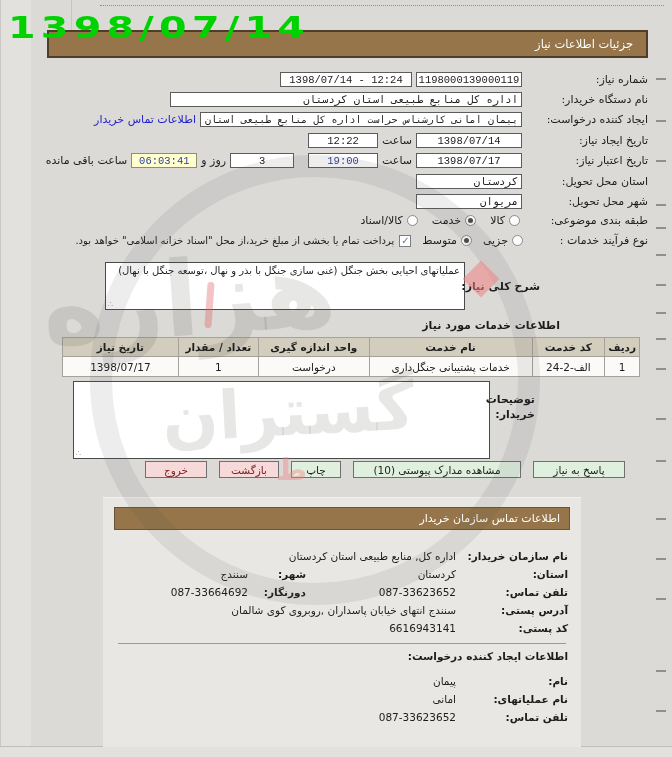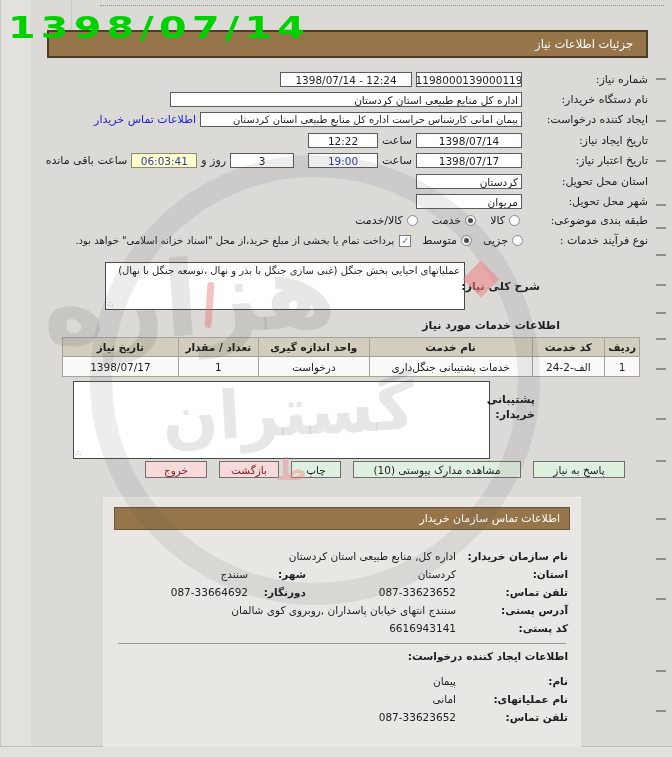--- a/index.html
+++ b/index.html
@@ -25,21 +25,21 @@
     display:flex;align-items:center;justify-content:flex-start;
     padding-right:13px;box-sizing:border-box;color:#fff;font-size:11.5px;z-index:5;
   }
 
   .row{position:absolute;right:24px;height:17px;display:flex;align-items:center;direction:rtl;gap:4px;z-index:10;}
   .lbl{white-space:nowrap;color:#1c1c1c;}
   .w58{width:70px}.w64{width:64px}.w66{width:66px}.w106{width:106px}
   .w122{width:122px}.w132{width:132px}.w178{width:178px}.w322{width:322px}.w352{width:352px}
   .box{
     background:#fff;border:1px solid #5c5c5c;height:15px;box-sizing:border-box;
-    display:flex;align-items:center;padding:0 3px;font-size:10.5px;overflow:hidden;white-space:nowrap;
+    display:flex;align-items:center;padding:0 3px;font-size:10.5px;overflow:hidden;white-space:nowrap;font-family:Liberation Mono, monospace;
   }
   .c{justify-content:center;}
   .ltr{direction:ltr;unicode-bidi:isolate;}
   .blue{color:#2b3f9e;}
   .ybox{background:#ffffcf;border:1px solid #8e8e6d;}
   .link{color:#2222cc;white-space:nowrap;cursor:pointer;}
 
   .radio{width:11px;height:11px;border-radius:50%;background:#fdfdfd;border:1px solid #8a8a8a;box-sizing:border-box;position:relative;flex:0 0 auto;}
   .radio.sel::after{content:"";position:absolute;left:2px;top:2px;width:5px;height:5px;border-radius:50%;background:#4c4c4c;}
   .opt{display:flex;align-items:center;gap:4px;direction:rtl;}
@@ -172,21 +172,21 @@
   <div class="opt">
     <span class="radio"></span>
     <span>کالا</span>
   </div>
   <div class="opt">
     <span class="radio sel"></span>
     <span>خدمت</span>
   </div>
   <div class="opt">
     <span class="radio"></span>
-    <span>کالا/خدمت</span>
+    <span>کالا/اسناد</span>
   </div>
 </div>
 
 <div class="row" style="top:232px;gap:11px">
   <span class="lbl w122" style="margin-left:-8px">نوع فرآیند خدمات :</span>
   <div class="opt">
     <span class="radio"></span>
     <span>جزیی</span>
   </div>
   <div class="opt">
@@ -229,21 +229,21 @@
       <td>1</td>
       <td class="ltr">1398/07/17</td>
     </tr>
   </tbody>
 </table>
 
 <div class="ta" style="top:381px;right:182px;width:417px;height:78px">
   <span class="grip">∴</span>
 </div>
 <div class="blbl" style="top:392px;right:137px;line-height:15px;text-align:right">
-  <div>پشتیبانی</div>
+  <div>توضیحات</div>
   <div>خریدار:</div>
 </div>
 
 <div class="btnrow">
   <button class="btn g" style="min-width:92px">پاسخ به نیاز</button>
   <button class="btn g" style="min-width:168px">مشاهده مدارک پیوستی (10)</button>
   <button class="btn g" style="min-width:50px">چاپ</button>
   <button class="btn p" style="min-width:60px">بازگشت</button>
   <button class="btn p" style="min-width:62px">خروج</button>
 </div>

